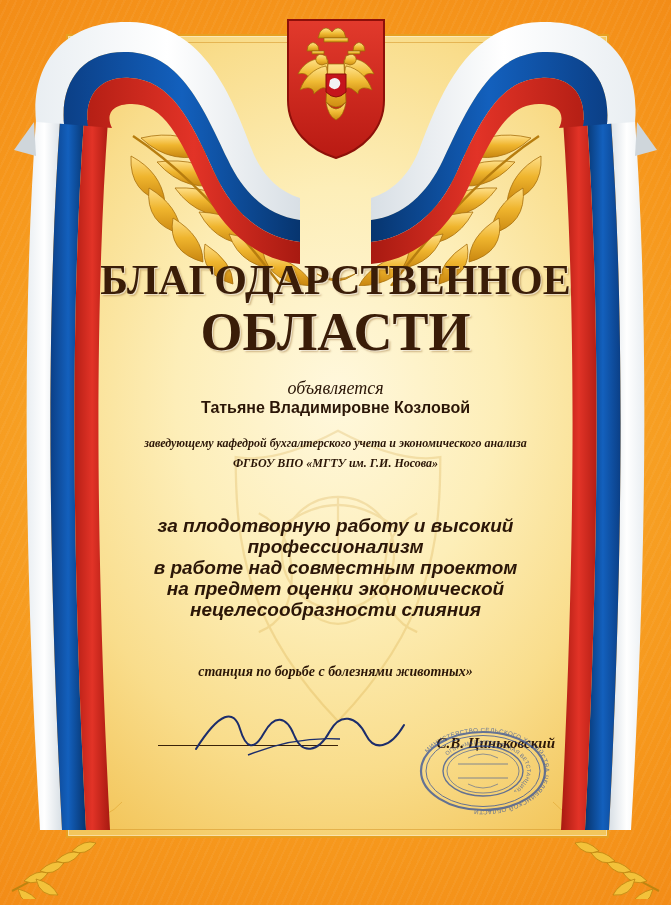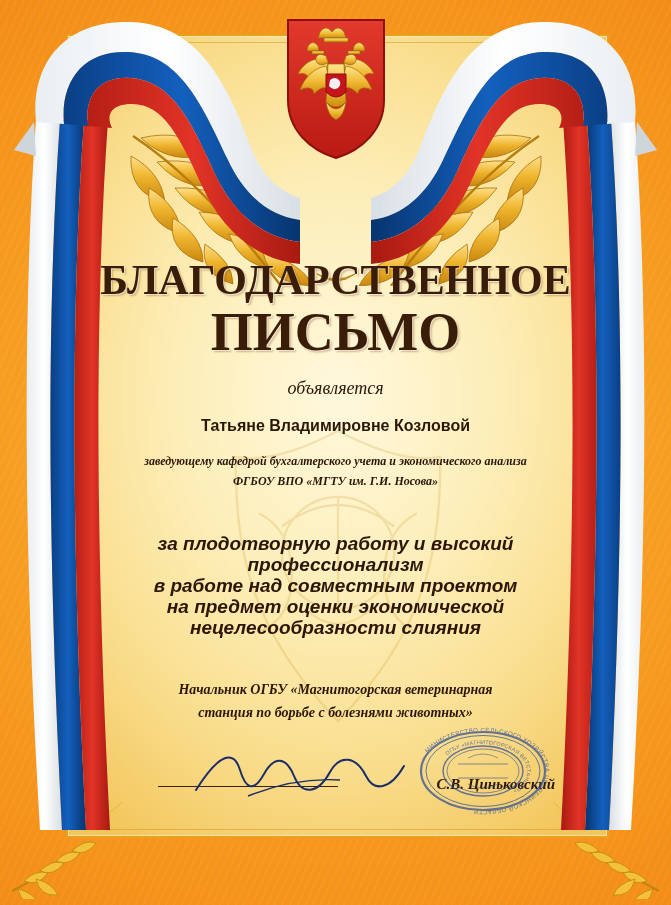--- a/index.html
+++ b/index.html
@@ -159,21 +159,20 @@
 
   .declared {
     margin-top: 18px;
     font-family: "Liberation Serif", serif;
     font-style: italic;
     font-size: 18px;
     color: #2b1607;
   }
 
   .recipient {
-    margin-top: 18px;
     font-family: "Liberation Sans", sans-serif;
     font-weight: bold;
     font-size: 16px;
     color: #2b1607;
   }
 
   .position {
     margin-top: 16px;
     font-family: "Liberation Serif", serif;
     font-style: italic;
@@ -430,39 +429,38 @@
       <path d="M34 52 q12 -12 24 -8 q-10 14 -24 8Z"></path>
       <path d="M50 42 q12 -12 24 -8 q-10 14 -24 8Z"></path>
       <path d="M66 32 q12 -12 24 -8 q-10 14 -24 8Z"></path>
       <path d="M12 70 q16 4 22 16 q-18 2 -22 -16Z"></path>
       <path d="M30 60 q16 4 22 16 q-18 2 -22 -16Z"></path>
     </g>
   </svg>
 
   <div class="text-area">
     <div class="title-1">БЛАГОДАРСТВЕННОЕ</div>
-    <div class="title-2">ПИСЬМО</div>
+    <div class="title-2">ОБЛАСТИ</div>
 
     <div class="declared">объявляется</div>
 
     <div class="recipient">Татьяне Владимировне Козловой</div>
 
     <div class="position">
       <div>заведующему кафедрой бухгалтерского учета и экономического анализа</div>
       <div>ФГБОУ ВПО «МГТУ им. Г.И. Носова»</div>
     </div>
 
     <div class="reason">
       <div>за плодотворную работу и высокий профессионализм</div>
       <div>в работе над совместным проектом</div>
       <div>на предмет оценки экономической нецелесообразности слияния</div>
     </div>
 
     <div class="signer">
-      <div>Начальник ОГБУ «Магнитогорская ветеринарная</div>
       <div>станция по борьбе с болезнями животных»</div>
     </div>
 
     <div class="sign-row">
       <div class="sign-line"></div>
       <svg class="sign-scribble" viewBox="0 0 230 56">
         <path d="M6 44 C30 6 44 4 50 24 C56 44 64 46 74 28 C84 10 96 10 104 30
                  C112 50 128 48 140 26 C150 8 166 10 176 30 C184 46 200 44 214 20" fill="none" stroke="#1c2d6b" stroke-width="2" stroke-linecap="round"></path>
         <path d="M58 50 C88 38 120 32 150 34" fill="none" stroke="#1c2d6b" stroke-width="1.4"></path>
       </svg>

